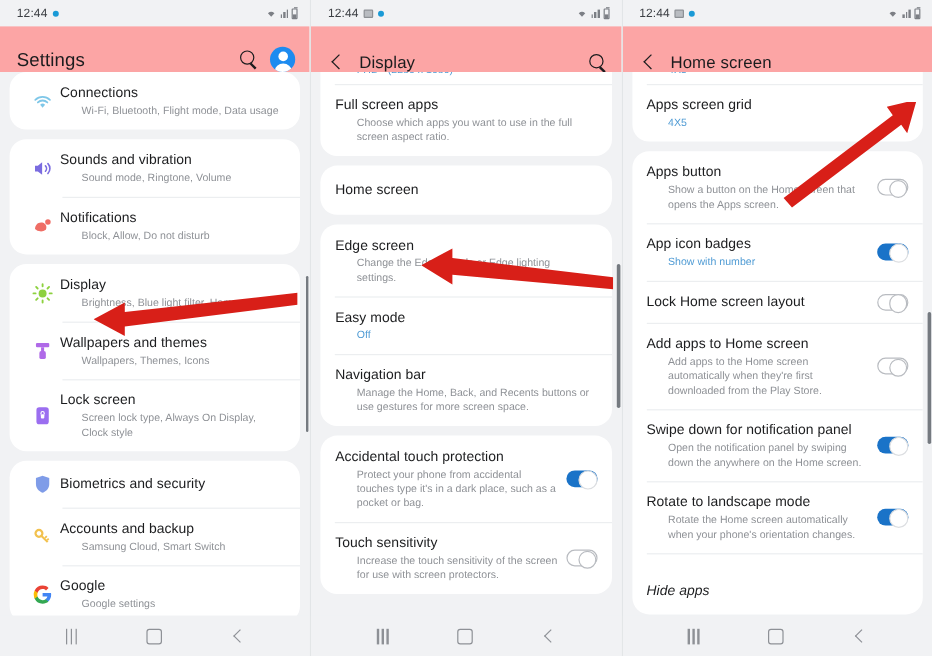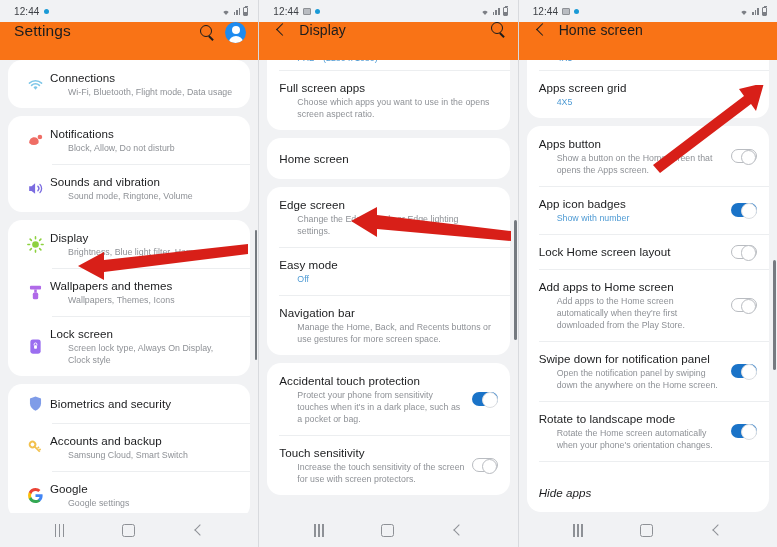--- a/index.html
+++ b/index.html
@@ -41,23 +41,23 @@
   .ic-wifi { width: 10px; height: 8px; position: relative; }
   .ic-sig { display: flex; align-items: flex-end; gap: 1px; height: 8px; }
   .ic-sig i { width: 1.6px; background: #7c7f85; display: block; }
   .ic-batt { width: 5px; height: 9px; border: 1px solid #7c7f85; border-radius: 1px; position: relative; }
   .ic-batt:after { content:""; position:absolute; top:-2px; left:1px; width:3px; height:1.2px; background:#7c7f85; }
   .ic-batt i { position:absolute; bottom:0; left:0; right:0; height:35%; background:#7c7f85; }
 
   
   .appbar {
     height: 38px; flex: 0 0 38px;
-    display: flex; align-items: flex-start;
+    display: flex; align-items: flex-end;
     padding: 0 12px 0 14px;
-    background: #f97316;
+    background: #fca5a5;
   }
   .appbar .title { font-size: 15.5px; color: #1b1c1e; font-weight: 400; letter-spacing:.1px;}
   .appbar .title.small { font-size: 14px; }
   .back-chevron {
     width: 16px; height: 16px; margin-right: 10px; position: relative; flex:0 0 16px;
   }
   .back-chevron:before {
     content:""; position:absolute; left:5px; top:3px;
     width: 8px; height: 8px; border-left: 1.6px solid #1b1c1e; border-bottom: 1.6px solid #1b1c1e;
     transform: rotate(45deg);
@@ -194,39 +194,39 @@
             <div class="t1">Connections</div>
             <div class="t2">Wi-Fi, Bluetooth, Flight mode, Data usage</div>
           </div>
         </div>
       </div>
 
       <div class="card">
         <div class="row">
           <div class="ico">
             <svg class="si" viewBox="0 0 24 24">
+                <path d="M4 9h3l4.5-3.6v13.2L7 15H4z" fill="#7b6ce0"></path>
+            <path d="M15 9.2a4 4 0 0 1 0 5.6M17.6 6.8a7.5 7.5 0 0 1 0 10.4" fill="none" stroke="#7b6ce0" stroke-width="1.7" stroke-linecap="round"></path>
+              </svg>
+          </div>
+          <div class="txt">
+            <div class="t1">Sounds and vibration</div>
+            <div class="t2">Sound mode, Ringtone, Volume</div>
+          </div>
+        </div>
+        <div class="row">
+          <div class="ico">
+            <svg class="si" viewBox="0 0 24 24">
                 <path d="M4 15c0-4 2.6-7 6.4-7 3.3 0 5.6 2.2 5.6 5.2 0 .9-.2 1.8-.6 2.6A9 9 0 0 1 4 15z" fill="#ef6d65"></path>
             <circle cx="17.6" cy="7.6" r="2.9" fill="#ef6d65"></circle>
               </svg>
           </div>
           <div class="txt">
             <div class="t1">Notifications</div>
             <div class="t2">Block, Allow, Do not disturb</div>
-          </div>
-        </div>
-        <div class="row">
-          <div class="ico">
-            <svg class="si" viewBox="0 0 24 24">
-                <path d="M4 9h3l4.5-3.6v13.2L7 15H4z" fill="#7b6ce0"></path>
-            <path d="M15 9.2a4 4 0 0 1 0 5.6M17.6 6.8a7.5 7.5 0 0 1 0 10.4" fill="none" stroke="#7b6ce0" stroke-width="1.7" stroke-linecap="round"></path>
-              </svg>
-          </div>
-          <div class="txt">
-            <div class="t1">Sounds and vibration</div>
-            <div class="t2">Sound mode, Ringtone, Volume</div>
           </div>
         </div>
       </div>
 
       <div class="card" style="position:relative">
         <div class="row">
           <div class="ico">
             <svg class="si" viewBox="0 0 24 24">
                 <circle cx="12" cy="12" r="4.2" fill="#8dd13f"></circle>
             <g stroke="#8dd13f" stroke-width="2" stroke-linecap="round">
@@ -369,21 +369,21 @@
 
       <div class="card cut-top">
         <div class="row no-icon" style="padding:4px 12px 6px;">
           <div class="txt">
             <div class="t2 blue">FHD+ (2280 x 1080)</div>
           </div>
         </div>
         <div class="row no-icon">
           <div class="txt">
             <div class="t1">Full screen apps</div>
-            <div class="t2">Choose which apps you want to use in the opens screen aspect ratio.</div>
+            <div class="t2">Choose which apps you want to use in the full screen aspect ratio.</div>
           </div>
         </div>
       </div>
 
 
       <div class="card">
         <div class="row no-icon" style="padding-top:13px;padding-bottom:13px;">
           <div class="txt">
             <div class="t1">Home screen</div>
           </div>
@@ -408,21 +408,21 @@
             <div class="t1">Navigation bar</div>
             <div class="t2">Manage the Home, Back, and Recents buttons or use gestures for more screen space.</div>
           </div>
         </div>
       </div>
 
       <div class="card">
         <div class="row no-icon">
           <div class="txt">
             <div class="t1">Accidental touch protection</div>
-            <div class="t2">Protect your phone from sensitivity touches when it's in a dark place, such as a pocket or bag.</div>
+            <div class="t2">Protect your phone from accidental touches type it's in a dark place, such as a pocket or bag.</div>
           </div>
           <span class="toggle on"></span>
         </div>
         <div class="row no-icon">
           <div class="txt">
             <div class="t1">Touch sensitivity</div>
             <div class="t2">Increase the touch sensitivity of the screen for use with screen protectors.</div>
           </div>
           <span class="toggle off"></span>
         </div>

